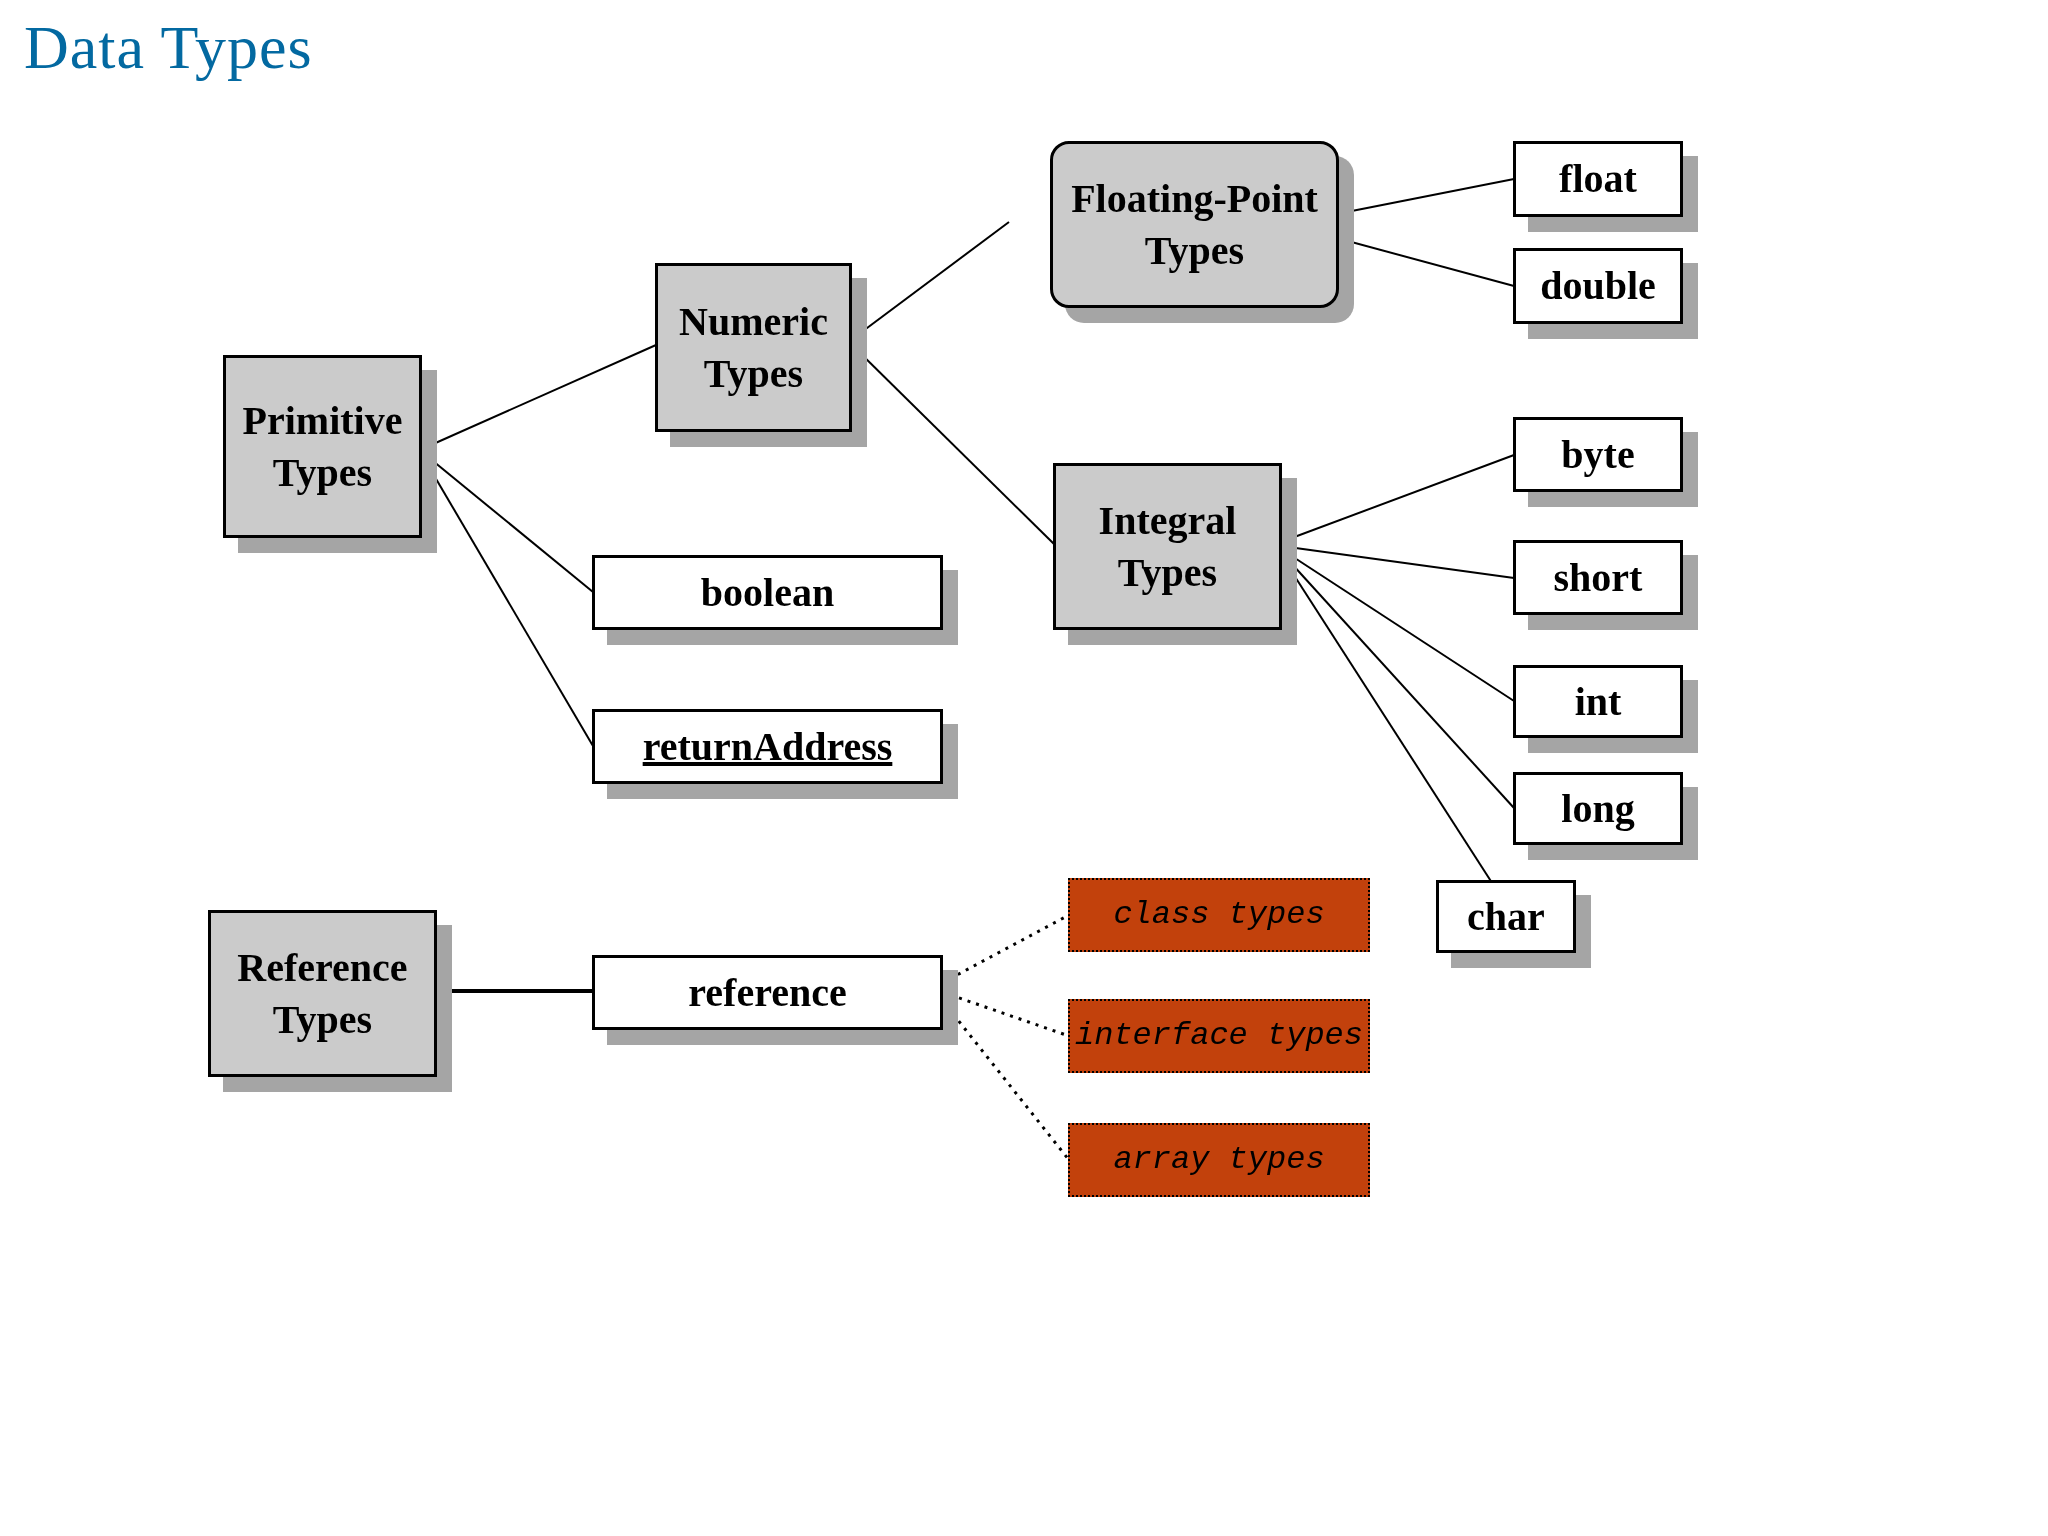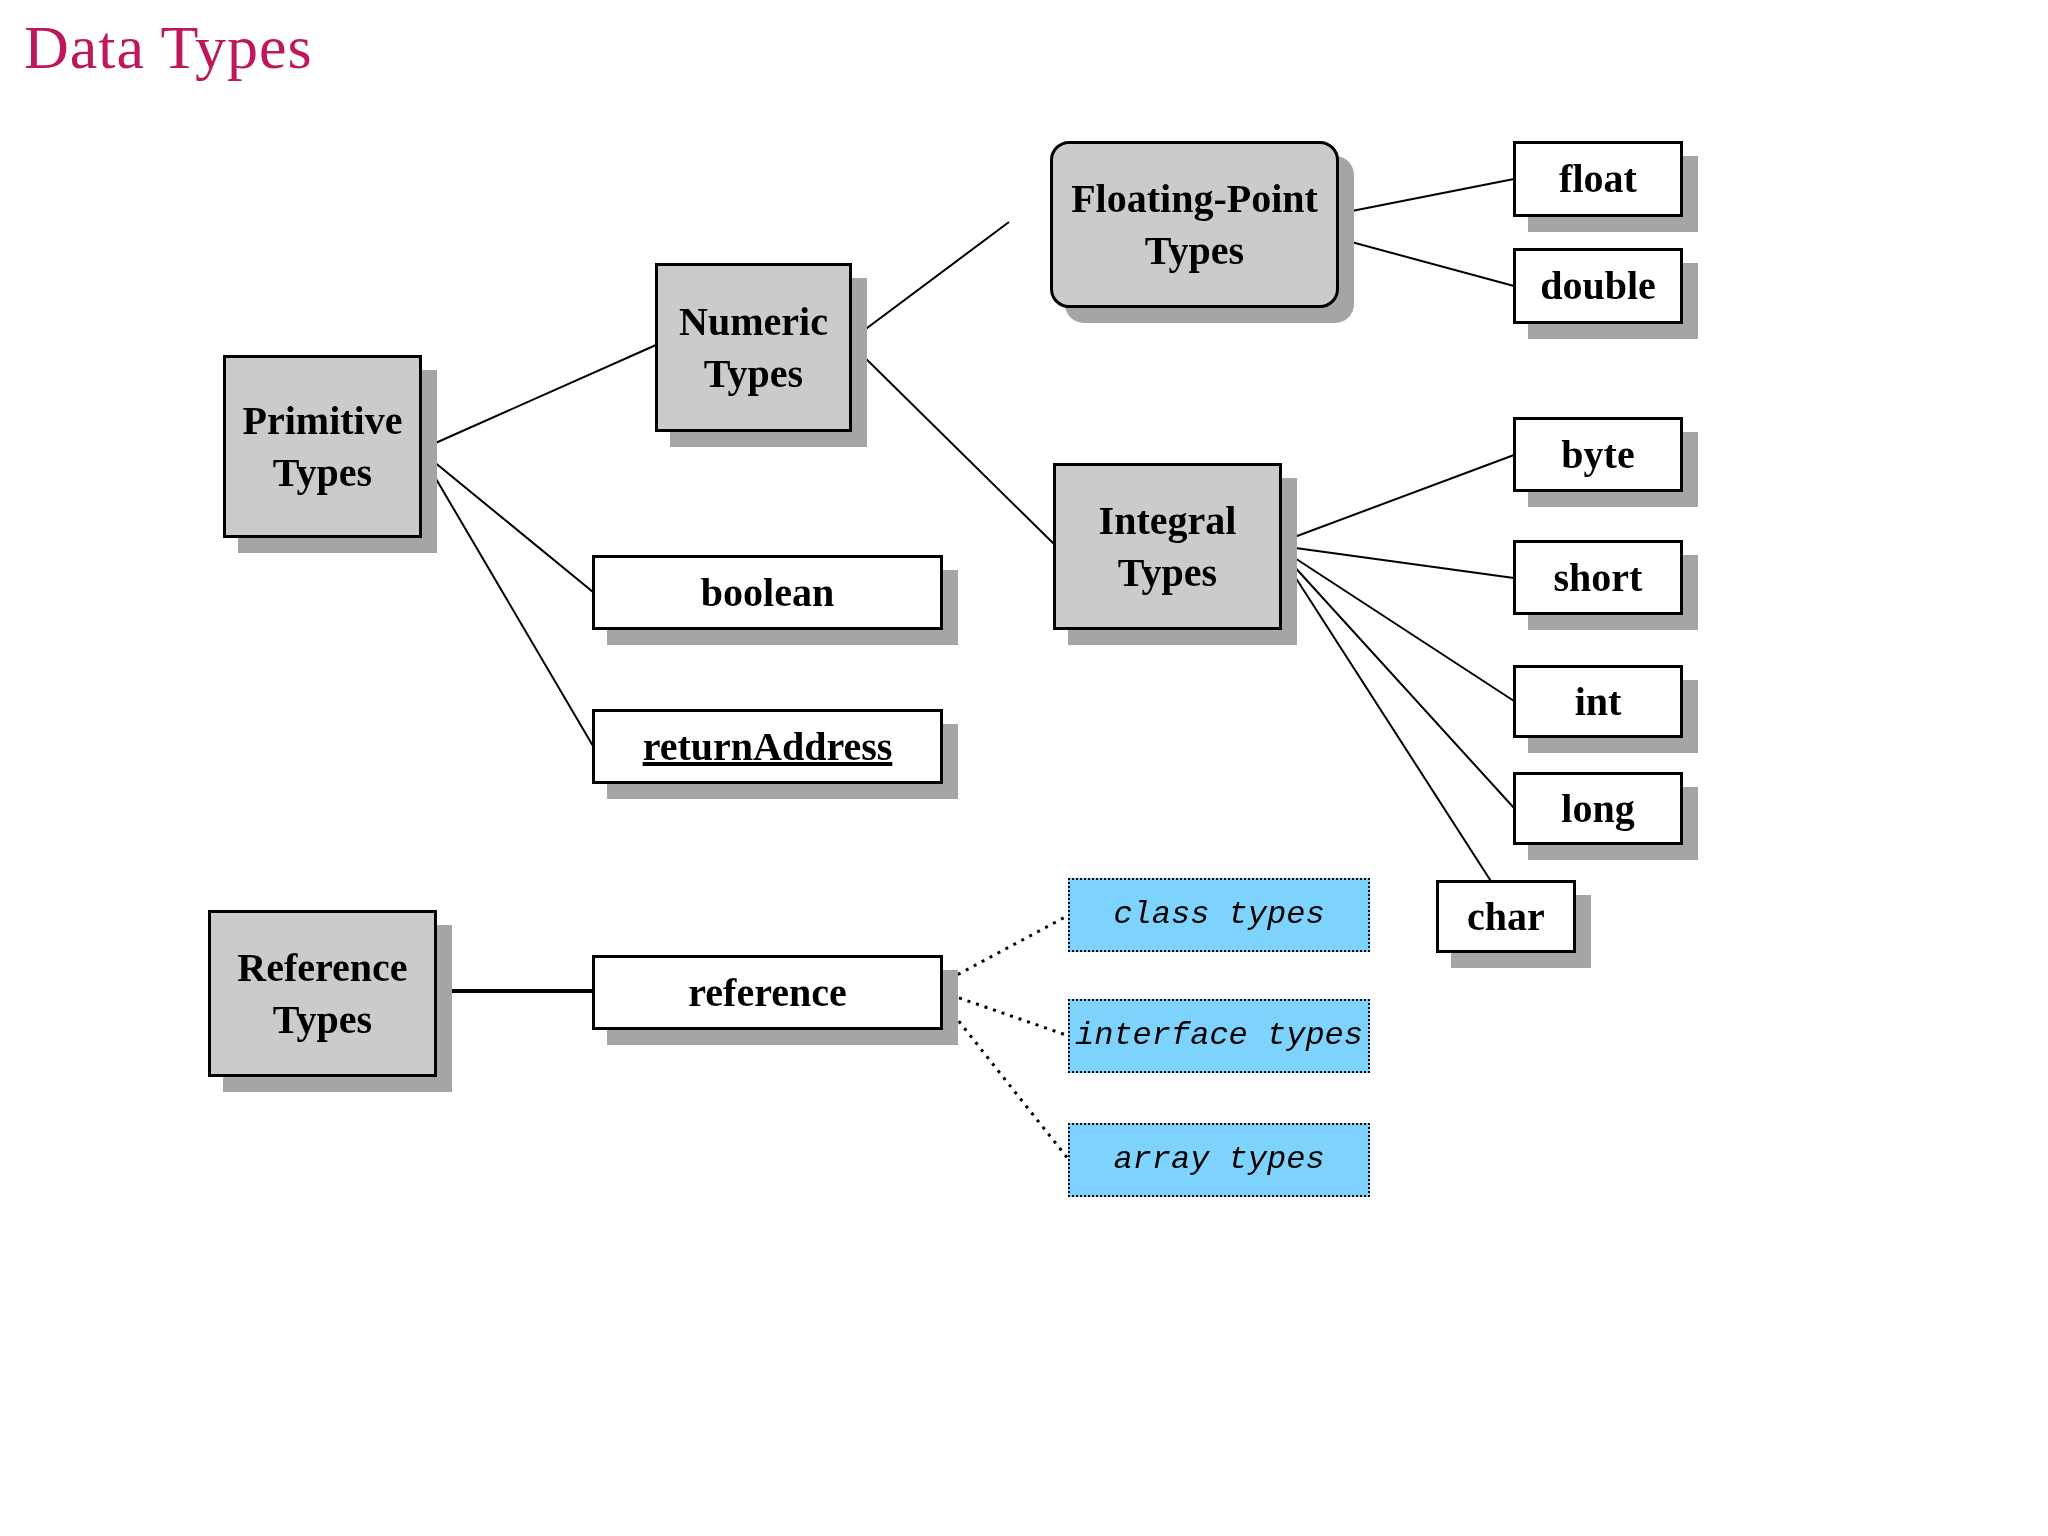--- a/index.html
+++ b/index.html
@@ -10,21 +10,21 @@
     background: #ffffff;
     font-family: "Liberation Serif", serif;
     overflow: hidden;
   }
   #title {
     position: absolute;
     left: 24px;
     top: 12px;
     font-size: 62px;
     font-weight: normal;
-    color: #be185d;
+    color: #0369a1;
     letter-spacing: 1px;
   }
   #edges {
     position: absolute;
     left: 0; top: 0;
     width: 2048px;
     height: 1536px;
   }
   .node {
     position: absolute;
@@ -43,21 +43,21 @@
     background: #cbcbcb;
     border: 3px solid #000;
     box-shadow: 15px 15px 0 0 #a5a5a5;
   }
   .white-node {
     background: #ffffff;
     border: 3px solid #000;
     box-shadow: 15px 15px 0 0 #a5a5a5;
   }
   .dotted-node {
-    background: #7dd3fc;
+    background: #c2410c;
     border: 2px dotted #000;
     font-family: "Liberation Mono", monospace;
     font-style: italic;
     font-weight: normal;
     font-size: 32px;
     box-shadow: none;
   }
   
   #n-primitive      { left: 223px;  top: 355px;  width: 199px; height: 183px; }
   #n-numeric        { left: 655px;  top: 263px;  width: 197px; height: 169px; }

